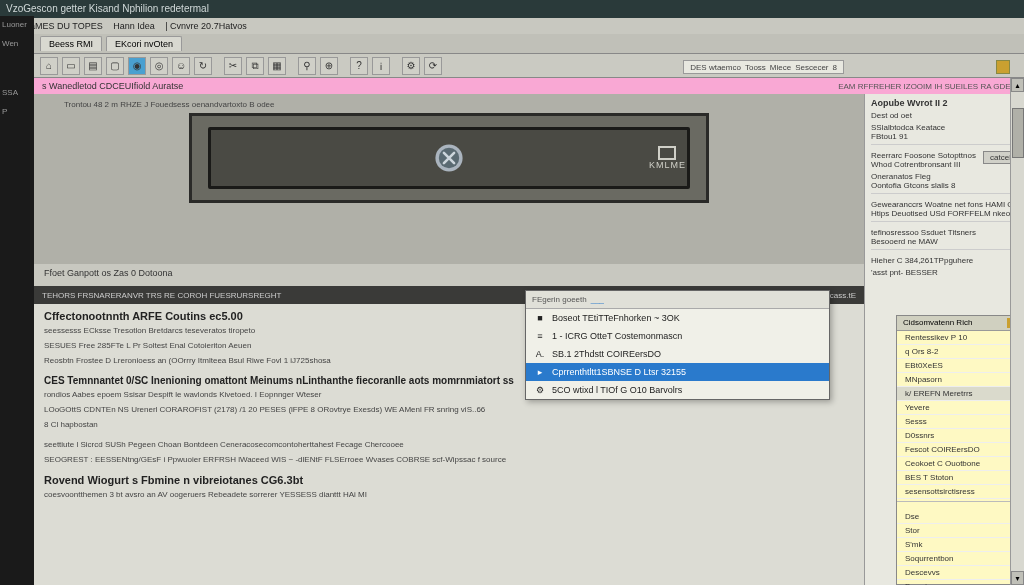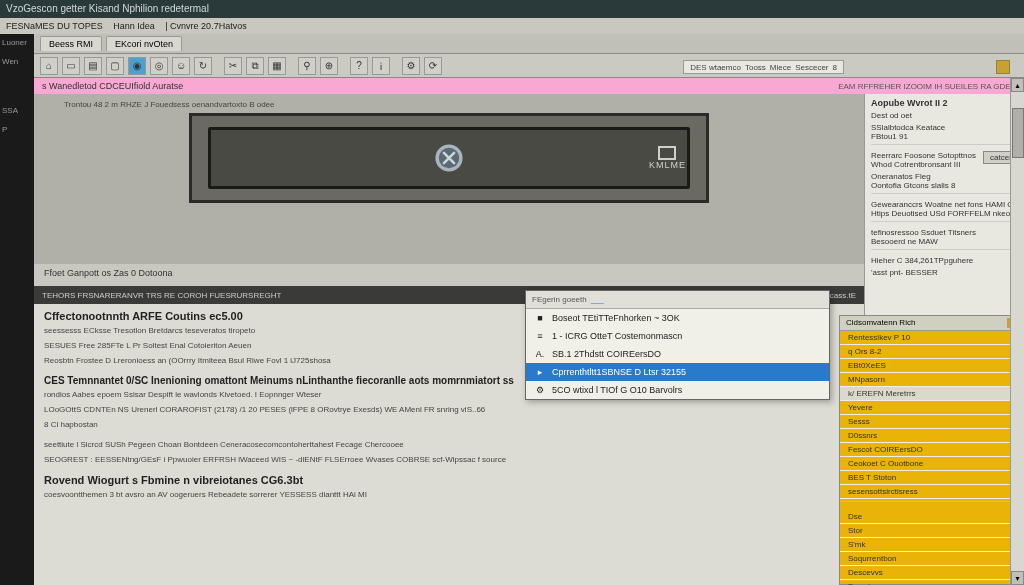--- a/index.html
+++ b/index.html
@@ -4,21 +4,21 @@
 <style>
 * { margin:0; padding:0; box-sizing:border-box; font-family:Tahoma,Arial,sans-serif; }
 body { width:1024px; height:585px; background:#0a1a2a; overflow:hidden; position:relative; }
 .bg-wave { position:absolute; top:0; right:0; width:200px; height:80px;
   background:radial-gradient(ellipse at top right,#3a7ab8 0%,#1a4a7a 40%,transparent 70%); }
 .title-bar { position:absolute; top:0; left:0; right:0; height:35px; background:#2a3a3a;
   color:#d0d8d8; font-size:10px; line-height:18px; padding:0 6px; display:flex; }
 .menu-bar { position:absolute; top:18px; left:0; right:0; height:16px; background:#c8c8c0;
   font-size:9px; line-height:16px; padding:0 6px; color:#222; }
 .menu-bar span { margin-right:8px;margin-top:20px; }
-.left-strip { position:absolute; top:34px; left:0; width:34px; bottom:0; background:#1a1a1a;
+.left-strip { position:absolute; top:16px; left:0; width:34px; bottom:0; background:#1a1a1a;
   color:#999; font-size:8px; padding:4px 2px; }
 .left-strip div { margin-bottom:10px; }
 .app { position:absolute; top:34px; left:34px; right:0; bottom:0; background:#f9a8d4;
   display:flex; flex-direction:column; }
 .tabs { height:20px; background:#c0c0b8; border-bottom:1px solid #888; display:flex;
   font-size:9px; align-items:center; padding:0 6px; gap:4px; }
 .tab { padding:2px 8px; background:#d8d8d0; border:1px solid #999; border-bottom:none;
   border-radius:2px 2px 0 0; }
 .tab-label { }
 .toolbar { height:24px; background:#cacac2; border-bottom:1px solid #888; display:flex;
@@ -58,21 +58,21 @@
 .side-r .btn { font-size:8px; padding:1px 6px; background:#d0d0c8; border:1px solid #888;
   display:inline-block; }
 .popup { position:absolute; top:290px; left:525px; width:305px; background:#f0f0e8;
   border:1px solid #666; box-shadow:2px 2px 6px rgba(0,0,0,.3); font-size:9px; }
 .popup-hd { height:18px; background:#e0e0d8; border-bottom:1px solid #aaa; padding:2px 6px;
   font-size:8px; color:#555; display:flex; align-items:center; }
 .popup-item { padding:3px 8px; display:flex; align-items:center; gap:6px; color:#222; }
 .popup-item.sel { background:#2a7acc; color:#fff; }
 .popup-item .ico { width:12px; height:12px; display:inline-flex; align-items:center;
   justify-content:center; font-size:9px; }
-.r-list { position:absolute; top:315px; right:0; width:185px; bottom:0; background:#eab308;
+.r-list { position:absolute; top:315px; right:0; width:128px; bottom:0; background:#fef9c3;
   border:1px solid #888; font-size:8px; }
 .r-list-hd { background:#d0d0c0; padding:2px 6px; font-size:8px; border-bottom:1px solid #999;
   display:flex; justify-content:space-between; }
 .r-list-hd .sq { width:10px; height:10px; background:#caa030; }
 .r-list-item { padding:2px 8px; color:#333; border-bottom:1px solid #eee; }
 .r-list-item.hl { background:#dadacc; }
 .r-list .spacer { height:6px; }
 .r-list .sep { border-top:1px solid #bbb; margin:2px 0; }
 .scrollbar-r { position:absolute; right:0; top:78px; width:14px; bottom:0;
   background:#d8d8d0; border-left:1px solid #999; }

